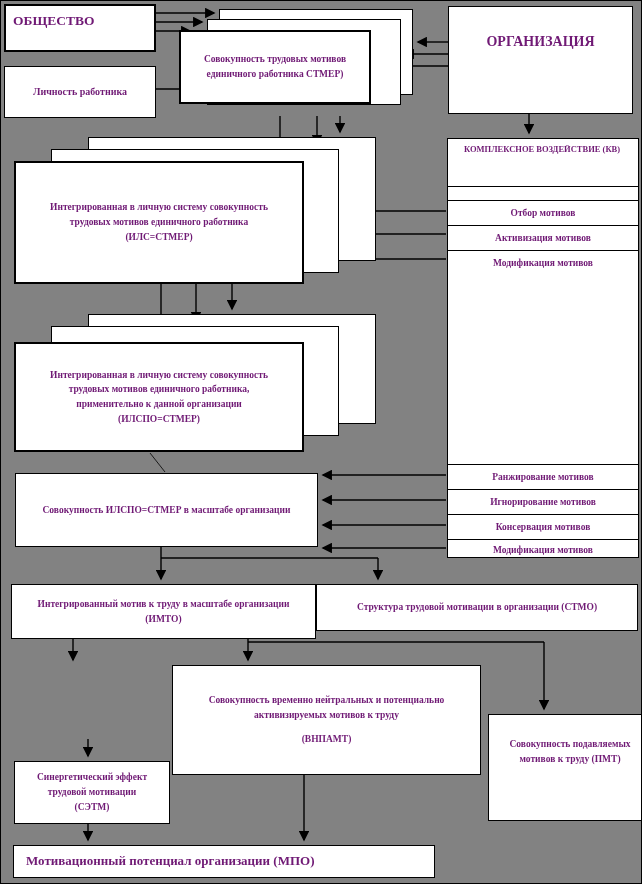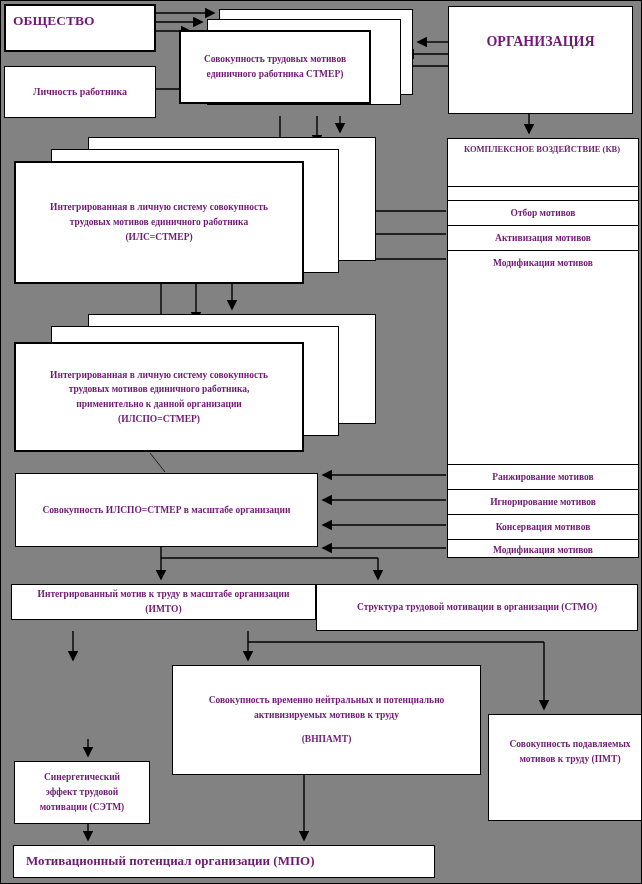--- a/index.html
+++ b/index.html
@@ -42,28 +42,28 @@
   .ils-back{left:87px;top:136px;width:288px;height:124px;}
   .ils-mid{left:50px;top:148px;width:288px;height:124px;}
   .ils-front{left:13px;top:160px;width:290px;height:123px;border-width:2px;padding:4px 22px;}
 
   
   .ilspo-back{left:87px;top:313px;width:288px;height:110px;}
   .ilspo-mid{left:50px;top:325px;width:288px;height:110px;}
   .ilspo-front{left:13px;top:341px;width:290px;height:110px;border-width:2px;padding:4px 22px;}
 
   .scale{left:14px;top:472px;width:303px;height:74px;padding:19px 26px;}
-  .imto{left:10px;top:583px;width:305px;height:36px;}
+  .imto{left:10px;top:583px;width:305px;height:55px;}
   .stmo{left:315px;top:583px;width:322px;height:47px;align-items:center;}
 
   .amt{left:13px;top:664px;width:136px;height:74px;padding:4px 12px;}
   .vnpamt{left:171px;top:664px;width:309px;height:110px;flex-direction:column;padding:6px 14px;}
   .vnpamt .gap{height:10px;}
   .pmt{left:487px;top:713px;width:164px;height:107px;align-items:flex-start;padding-top:22px;}
-  .setm{left:13px;top:760px;width:136px;height:63px;padding:4px 16px;}
+  .setm{left:13px;top:760px;width:156px;height:63px;padding:4px 16px;}
   .mpo{left:12px;top:844px;width:422px;height:33px;justify-content:flex-start;text-align:left;font-size:13px;padding:2px 12px;}
 </style>
 </head>
 <body>
 
 <div class="canvas">
 
   <svg class="wires">
     <defs>
       <marker id="arr" viewBox="0 0 10 10" refX="8.5" refY="5" markerWidth="7.5" markerHeight="7.5" orient="auto-start-reverse">

